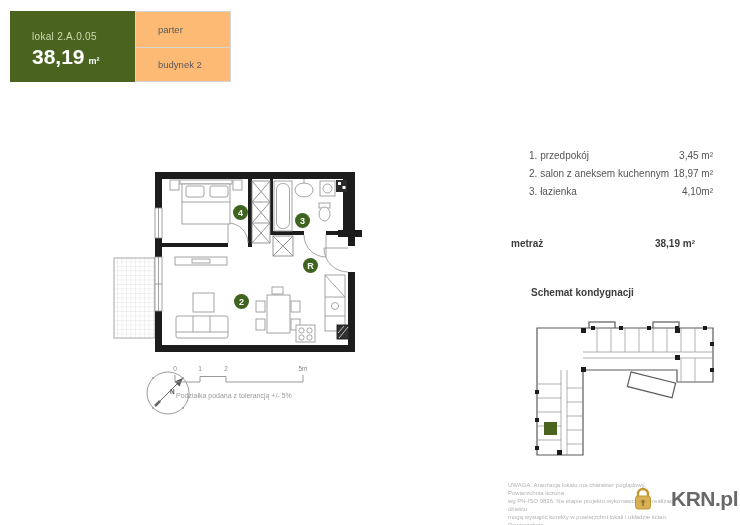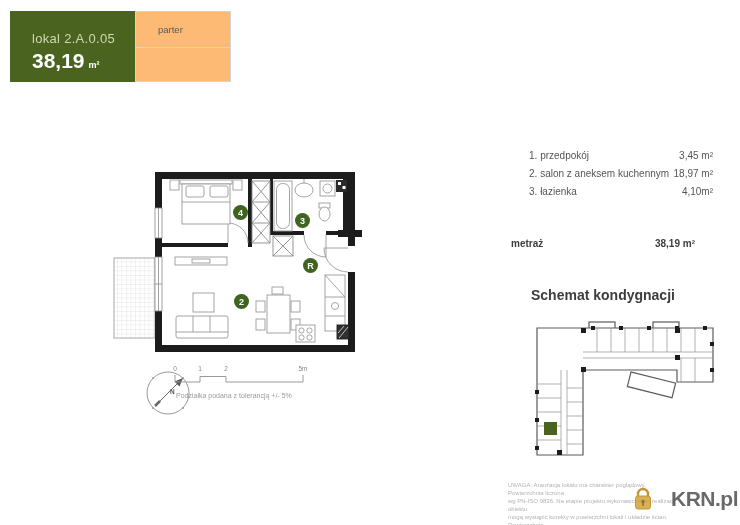--- a/index.html
+++ b/index.html
@@ -3,36 +3,36 @@
 <meta charset="utf-8">
 <style>
   html,body{margin:0;padding:0;background:#fff;}
   #canvas{position:relative;width:740px;height:525px;background:#fff;overflow:hidden;
           font-family:"Liberation Sans",sans-serif;color:#4a4a4a;}
   .abs{position:absolute;}
 
   
   .hdr-green{left:10px;top:11px;width:125px;height:71px;background:#4a6420;color:#fff;
              box-sizing:border-box;padding:20px 0 0 22px;}
-  .hdr-green .code{font-size:13px;color:#cdd8b0;letter-spacing:.3px;}
+  .hdr-green .code{font-size:10px;color:#cdd8b0;letter-spacing:.3px;}
   .hdr-green .big{font-size:21px;font-weight:bold;margin-top:3px;}
   .hdr-green .unit{font-size:9px;font-weight:bold;margin-left:4px;}
   .hdr-cells{left:135px;top:11px;width:96px;height:71px;border:1px solid #d4d4d4;box-sizing:border-box;background:#fdba74;}
   .hdr-cell{height:34.5px;display:flex;align-items:center;padding-left:22px;font-size:9.5px;color:#5a5a5a;}
   .hdr-cell.first{border-bottom:1px solid #d4d4d4;}
 
   
   .room-list{left:529px;top:150px;width:184px;}
   .room-row{display:flex;justify-content:space-between;align-items:baseline;
             font-size:10px;color:#555;margin-bottom:7px;}
   .room-row .nm{white-space:nowrap;}
   .room-row .ar{white-space:nowrap;}
   .total-row{left:511px;top:238px;width:184px;display:flex;justify-content:space-between;
              font-size:10px;font-weight:bold;color:#3d3d3d;}
-  .schemat-title{left:531px;top:287px;font-size:14px;font-weight:bold;color:#3d3d3d;}
+  .schemat-title{left:531px;top:287px;font-size:10px;font-weight:bold;color:#3d3d3d;}
 
   
   .marker{width:15px;height:15px;border-radius:50%;background:#3e6420;color:#fff;
           font-size:9px;font-weight:bold;display:flex;align-items:center;justify-content:center;}
 
   
   .scale-note{left:176px;top:392px;font-size:7px;color:#9a9a9a;}
 
   
   .disclaimer{left:508px;top:481px;width:170px;font-size:6px;line-height:8px;color:#b3b3b3;}
@@ -49,20 +49,21 @@
 <div id="canvas">
 
   <div class="abs hdr-green">
     <div class="code">lokal 2.A.0.05</div>
     <div class="big">
       <span>38,19</span><span class="unit">m²</span>
     </div>
   </div>
   <div class="abs hdr-cells">
     <div class="hdr-cell first">parter</div>
+    <div class="hdr-cell">budynek 2</div>
   </div>
 
   <svg class="abs" style="left:108px;top:158px;" width="262" height="202" viewBox="0 0 262 202">
     <defs>
       <pattern id="balgrid" width="4.5" height="4.5" patternUnits="userSpaceOnUse">
         <path d="M4.5 0 H0 V4.5" fill="none" stroke="#d4d4d4" stroke-width="0.6"></path>
       </pattern>
     </defs>
 
     <g>

